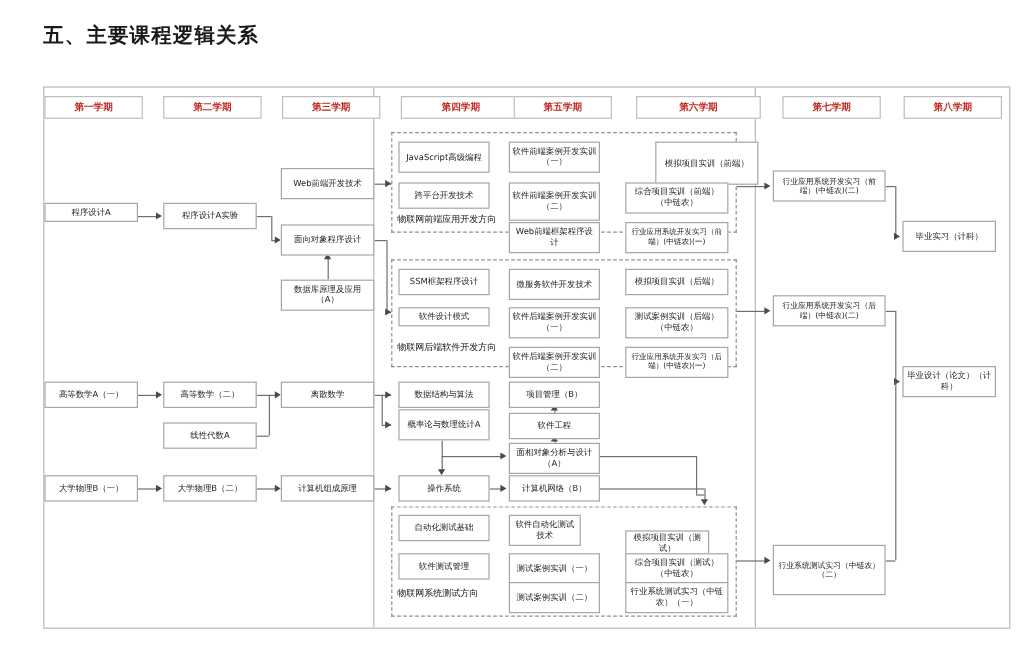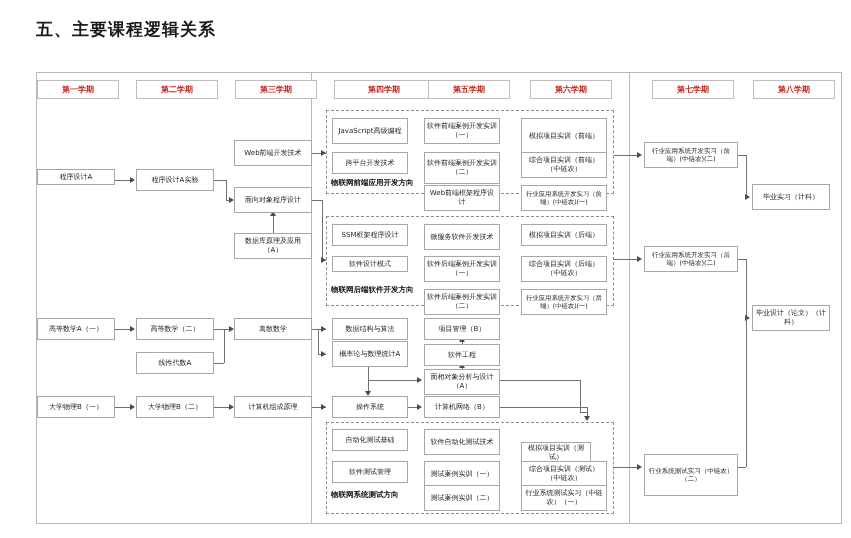--- a/index.html
+++ b/index.html
@@ -32,21 +32,21 @@
     color:#1c1c1c;font-size:7px;line-height:1.25;
     display:flex;align-items:center;justify-content:center;text-align:center;
     box-sizing:border-box;padding:1px 2px;
   }
 
   .dgroup{
     position:absolute;border:1.5px dashed #8e8e8e;box-sizing:border-box;
     background:transparent;
   }
   .dirlabel{
-    position:absolute;font-size:7.5px;font-weight:bold;color:#111;
+    position:absolute;font-size:7.5px;font-weight:normal;color:#111;
     white-space:nowrap;
   }
 
   .ln{position:absolute;background:#6f6f6f;}
   .lh{height:1px;}
   .lv{width:1px;}
   .arw{
     position:absolute;width:0;height:0;
     border-top:3px solid transparent;border-bottom:3px solid transparent;
   }
@@ -68,21 +68,21 @@
 <div id="chart-frame">
   <div class="vdiv" id="vdiv-1"></div>
   <div class="vdiv" id="vdiv-2"></div>
 </div>
 
 <div class="sem-head" style="left:37px;top:80px;width:82px">第一学期</div>
 <div class="sem-head" style="left:136px;top:80px;width:82px">第二学期</div>
 <div class="sem-head" style="left:235px;top:80px;width:82px">第三学期</div>
 <div class="sem-head" style="left:334px;top:80px;width:100px">第四学期</div>
 <div class="sem-head" style="left:428px;top:80px;width:82px">第五学期</div>
-<div class="sem-head" style="left:530px;top:80px;width:82px">第六学期</div>
+<div class="sem-head" style="left:530px;top:80px;width:104px">第六学期</div>
 <div class="sem-head" style="left:652px;top:80px;width:82px">第七学期</div>
 <div class="sem-head" style="left:753px;top:80px;width:82px">第八学期</div>
 
 <div class="dgroup" style="left:326px;top:110px;width:288px;height:84px"></div>
 <div class="dgroup" style="left:326px;top:216px;width:288px;height:90px"></div>
 <div class="dgroup" style="left:326px;top:422px;width:288px;height:92px"></div>
 
 <div class="dirlabel" style="left:331px;top:178px">物联网前端应用开发方向</div>
 <div class="dirlabel" style="left:331px;top:285px">物联网后端软件开发方向</div>
 <div class="dirlabel" style="left:331px;top:490px">物联网系统测试方向</div>
@@ -188,44 +188,44 @@
 
 <div class="course" style="left:37px;top:396px;width:78px;height:22px">大学物理B（一）</div>
 <div class="course" style="left:136px;top:396px;width:78px;height:22px">大学物理B（二）</div>
 <div class="course" style="left:234px;top:396px;width:78px;height:22px">计算机组成原理</div>
 
 <div class="course" style="left:332px;top:118px;width:76px;height:26px">JavaScript高级编程</div>
 <div class="course" style="left:332px;top:152px;width:76px;height:22px">跨平台开发技术</div>
 <div class="course" style="left:424px;top:118px;width:76px;height:26px">软件前端案例开发实训（一）</div>
 <div class="course" style="left:424px;top:152px;width:76px;height:32px">软件前端案例开发实训（二）</div>
 <div class="course" style="left:424px;top:185px;width:76px;height:26px">Web前端框架程序设计</div>
-<div class="course" style="left:521px;top:118px;width:86px;height:36px">模拟项目实训（前端）</div>
+<div class="course" style="left:546px;top:118px;width:86px;height:36px">模拟项目实训（前端）</div>
 <div class="course" style="left:521px;top:152px;width:86px;height:26px">综合项目实训（前端）（中链农）</div>
 <div class="course" style="left:521px;top:185px;width:86px;height:26px;font-size:6.3px">行业应用系统开发实习（前端）(中链农)(一)</div>
 
 <div class="course" style="left:332px;top:224px;width:76px;height:22px">SSM框架程序设计</div>
 <div class="course" style="left:332px;top:256px;width:76px;height:16px">软件设计模式</div>
 <div class="course" style="left:424px;top:224px;width:76px;height:26px">微服务软件开发技术</div>
 <div class="course" style="left:424px;top:256px;width:76px;height:26px">软件后端案例开发实训（一）</div>
 <div class="course" style="left:424px;top:289px;width:76px;height:26px">软件后端案例开发实训（二）</div>
 <div class="course" style="left:521px;top:224px;width:86px;height:22px">模拟项目实训（后端）</div>
-<div class="course" style="left:521px;top:256px;width:86px;height:26px">综合项目实训（后端）（中链农）</div>
+<div class="course" style="left:521px;top:256px;width:86px;height:26px">测试案例实训（后端）（中链农）</div>
 <div class="course" style="left:521px;top:289px;width:86px;height:26px;font-size:6.3px">行业应用系统开发实习（后端）(中链农)(一)</div>
 
 <div class="course" style="left:332px;top:318px;width:76px;height:22px">数据结构与算法</div>
 <div class="course" style="left:332px;top:341px;width:76px;height:26px">概率论与数理统计A</div>
 <div class="course" style="left:332px;top:396px;width:76px;height:22px">操作系统</div>
 <div class="course" style="left:424px;top:318px;width:76px;height:22px">项目管理（B）</div>
 <div class="course" style="left:424px;top:344px;width:76px;height:22px">软件工程</div>
 <div class="course" style="left:424px;top:369px;width:76px;height:26px">面相对象分析与设计（A）</div>
 <div class="course" style="left:424px;top:396px;width:76px;height:22px">计算机网络（B）</div>
 
 <div class="course" style="left:332px;top:429px;width:76px;height:22px">自动化测试基础</div>
 <div class="course" style="left:332px;top:461px;width:76px;height:22px">软件测试管理</div>
-<div class="course" style="left:424px;top:429px;width:76px;height:26px">软件自动化测试技术</div>
+<div class="course" style="left:424px;top:429px;width:60px;height:26px">软件自动化测试技术</div>
 <div class="course" style="left:424px;top:461px;width:76px;height:26px">测试案例实训（一）</div>
 <div class="course" style="left:424px;top:485px;width:76px;height:26px">测试案例实训（二）</div>
 <div class="course" style="left:521px;top:442px;width:70px;height:22px">模拟项目实训（测试）</div>
 <div class="course" style="left:521px;top:461px;width:86px;height:26px">综合项目实训（测试）（中链农）</div>
 <div class="course" style="left:521px;top:485px;width:86px;height:26px">行业系统测试实习（中链农）（一）</div>
 
 <div class="course" style="left:644px;top:142px;width:94px;height:26px;font-size:6.5px">行业应用系统开发实习（前端）(中链农)(二)</div>
 <div class="course" style="left:644px;top:246px;width:94px;height:26px;font-size:6.5px">行业应用系统开发实习（后端）(中链农)(二)</div>
 <div class="course" style="left:644px;top:454px;width:94px;height:42px;font-size:6.5px">行业系统测试实习（中链农）（二）</div>
 

